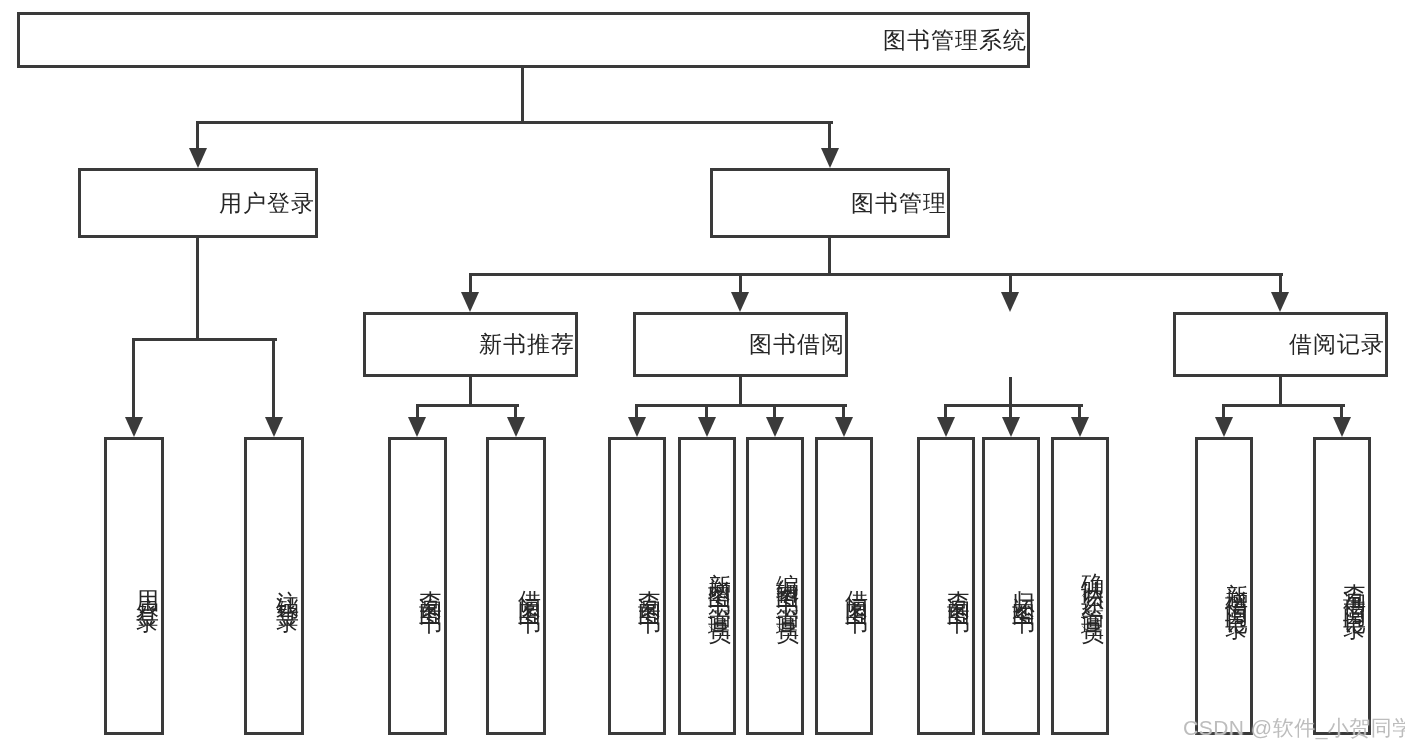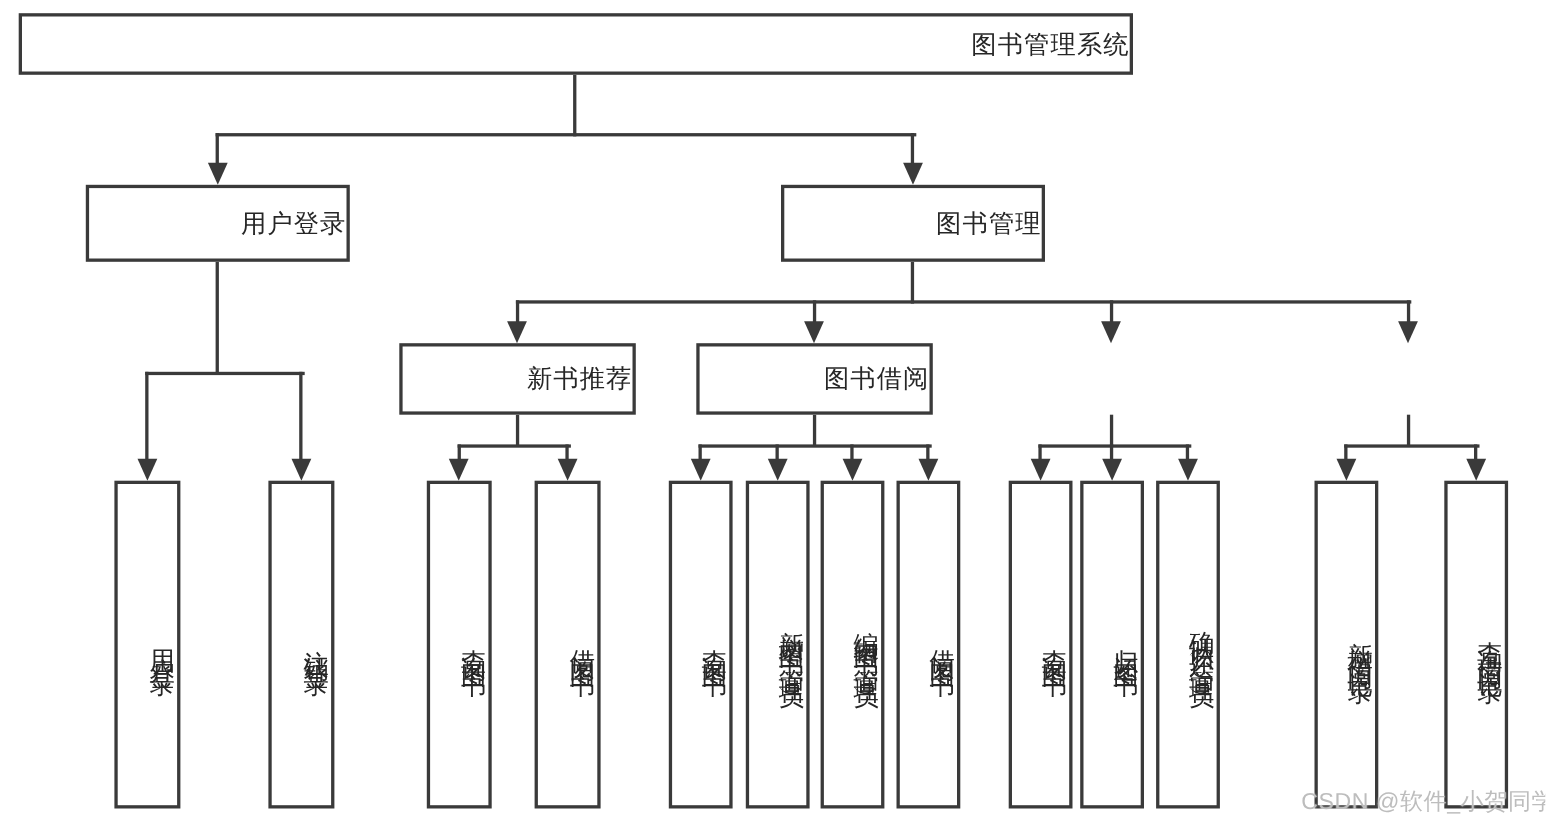--- a/index.html
+++ b/index.html
@@ -111,20 +111,23 @@
   <div class="box" style="left:710px;top:168px;width:240px;height:70px">
     <span class="hlabel">图书管理</span>
   </div>
 
   <div class="box" style="left:633px;top:312px;width:215px;height:65px">
     <span class="hlabel">图书借阅</span>
   </div>
   <div class="box" style="left:363px;top:312px;width:215px;height:65px">
     <span class="hlabel">新书推荐</span>
   </div>
+  <div class="box" style="left:1173px;top:312px;width:215px;height:65px">
+    <span class="hlabel">借阅记录</span>
+  </div>
 
   <div class="box leaf" style="left:104px;width:60px">
     <span class="vtext">用户登录</span>
   </div>
   <div class="box leaf" style="left:244px;width:60px">
     <span class="vtext">注销登录</span>
   </div>
 
   <div class="box leaf" style="left:388px;width:59px">
     <span class="vtext">查询图书</span>

